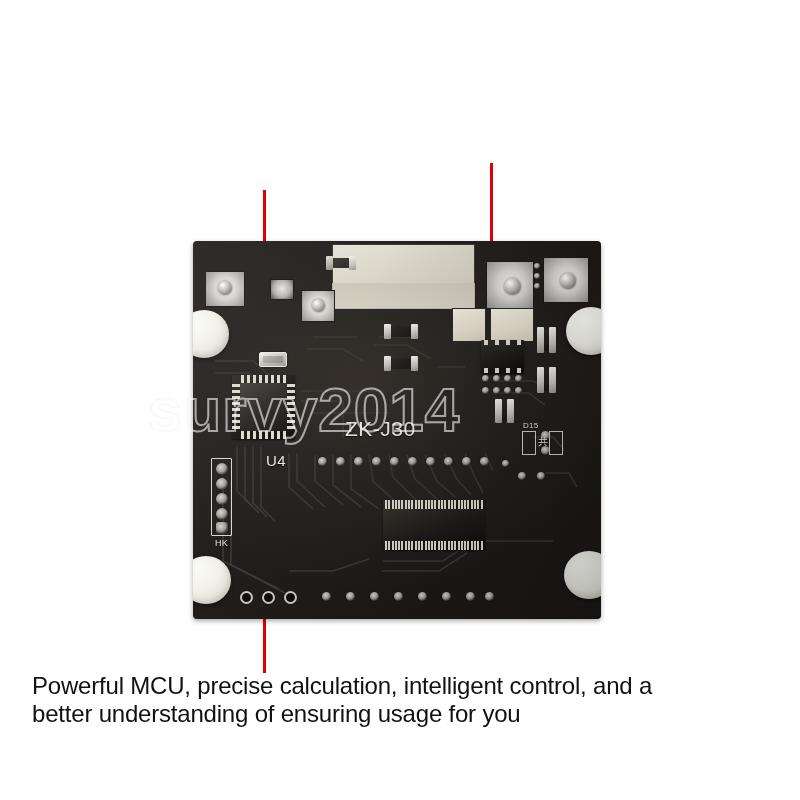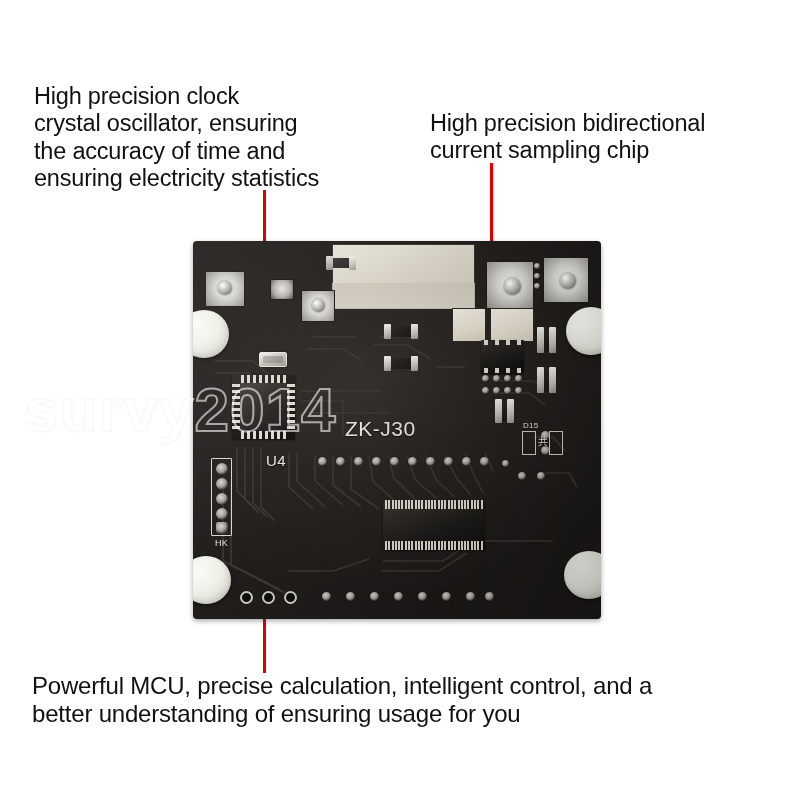--- a/index.html
+++ b/index.html
@@ -200,37 +200,31 @@
   #watermark {
     position:absolute;
     left: 24px; top: 374px;
     width: 560px;
     font-family:"Liberation Sans", sans-serif;
     font-size: 62px;
     font-weight: 700;
     letter-spacing: 1px;
     color: transparent;
     -webkit-text-stroke: 2px rgba(245,245,245,0.62);
-    text-align:left;
+    text-align:center;
     pointer-events:none;
     user-select:none;
   }
 </style>
 </head>
 <body>
 
 <div id="stage">
 
-  <div class="callout" id="callout-clock">High precision clock
-crystal oscillator, ensuring
-the accuracy of time and
-ensuring electricity statistics</div>
-
-  <div class="callout" id="callout-current">High precision bidirectional
-current sampling chip</div>
+
 
   <div class="callout" id="callout-mcu">Powerful MCU, precise calculation, intelligent control, and a
 better understanding of ensuring usage for you</div>
 
   <div class="leader" id="leader-clock"></div>
   <div class="leader" id="leader-current"></div>
   <div class="leader" id="leader-mcu"></div>
 
   <div id="board">
 

